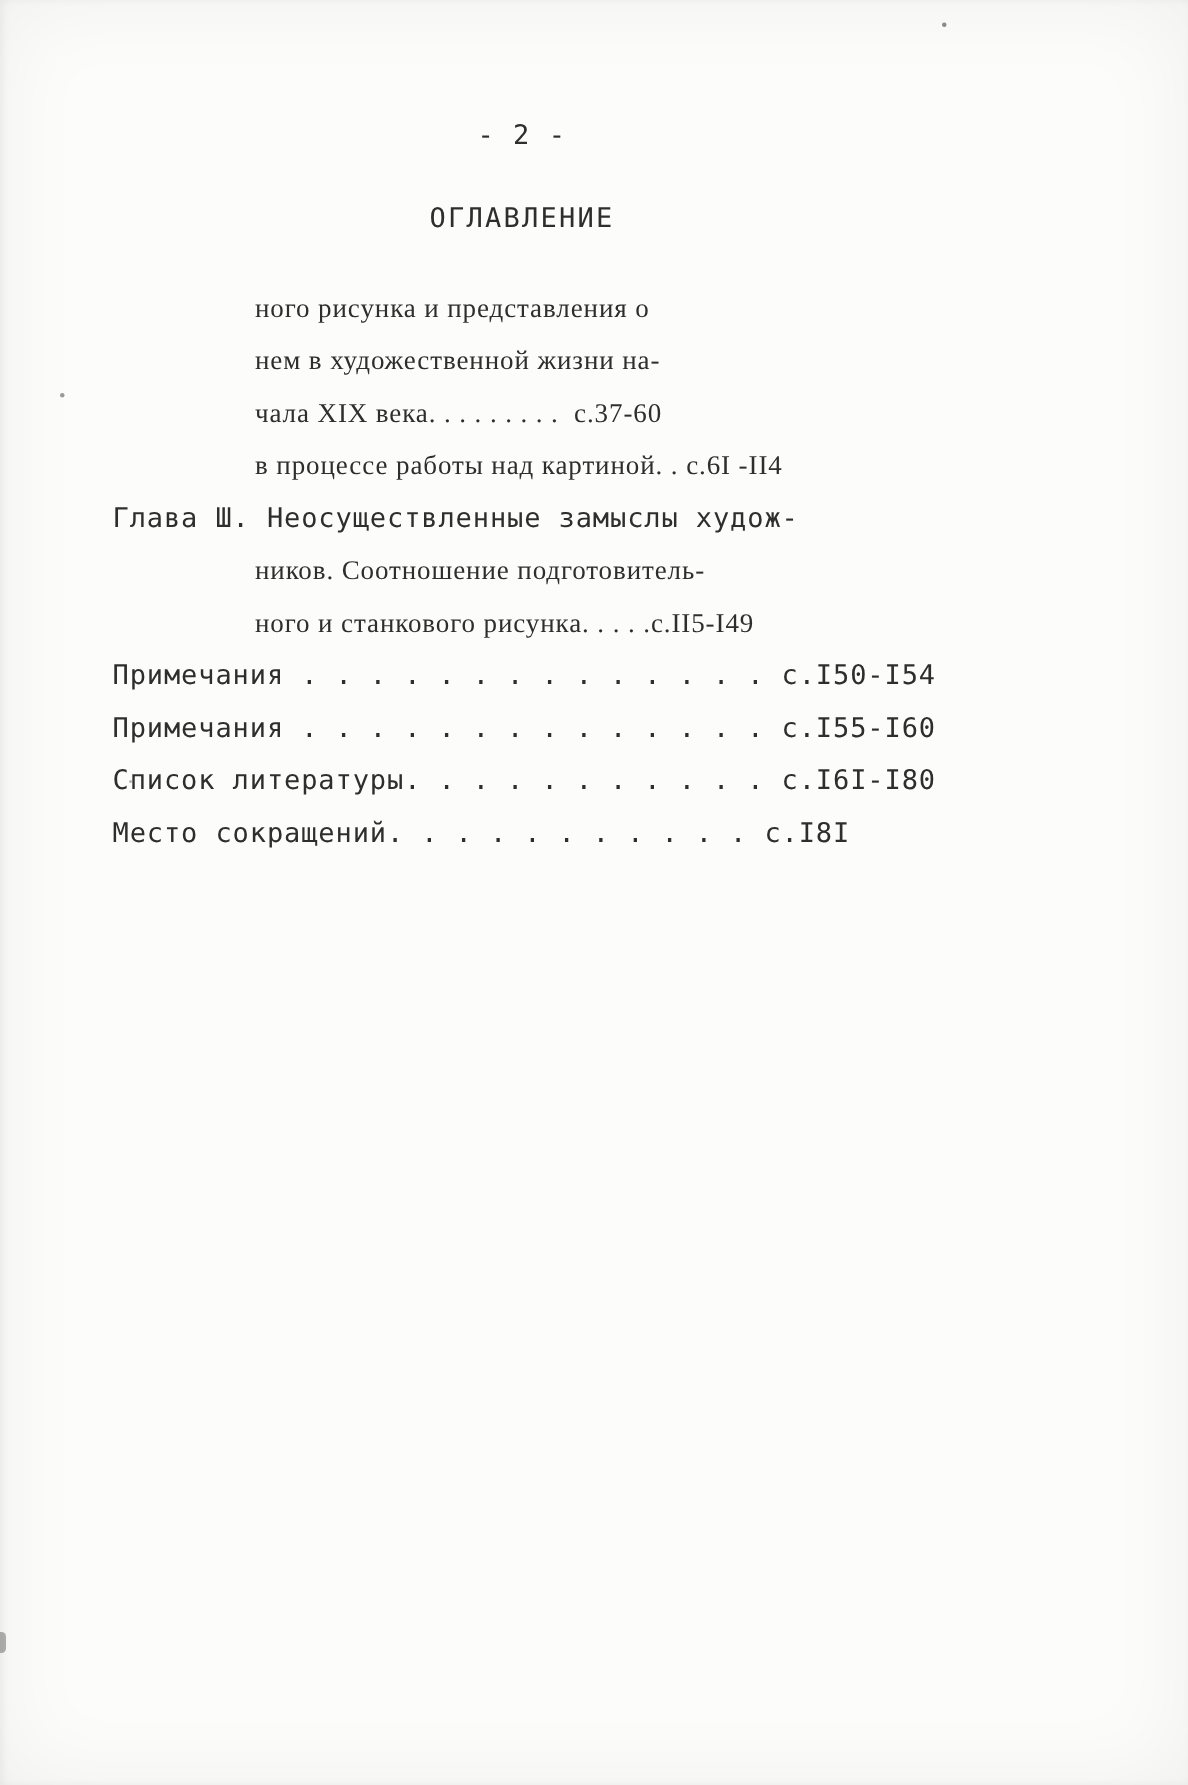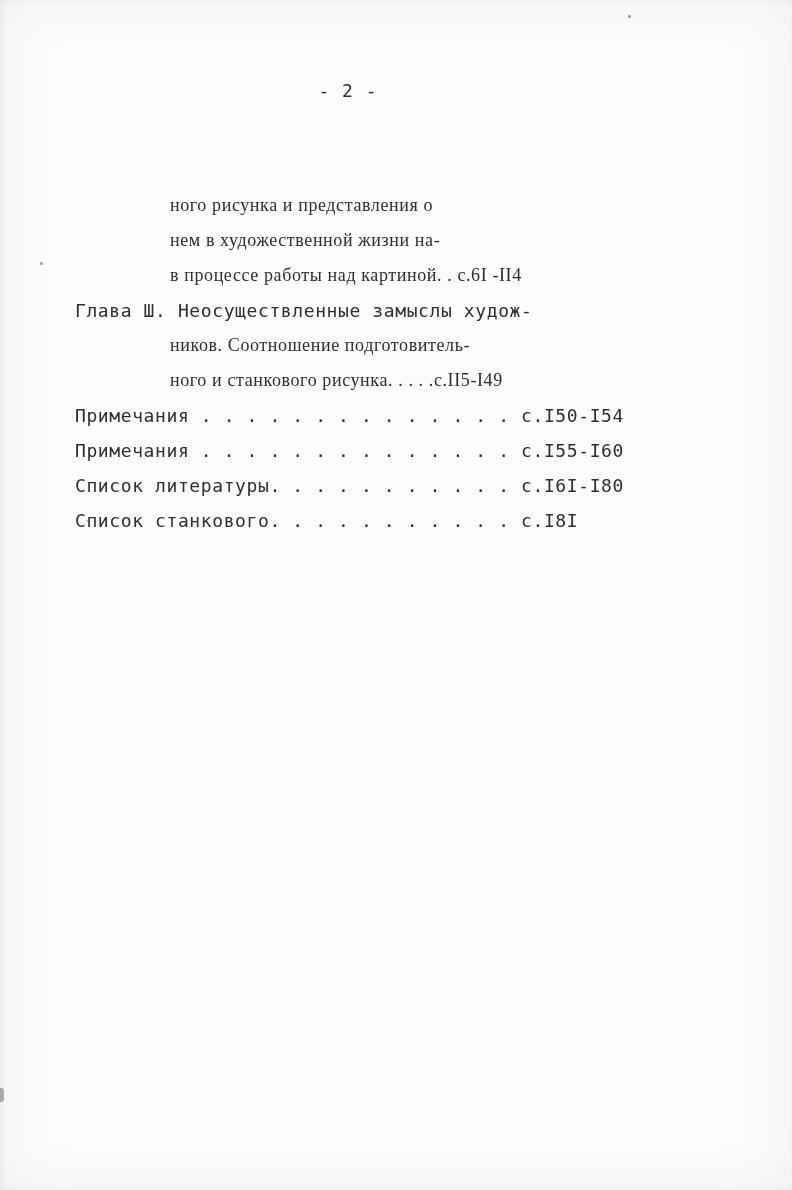--- a/index.html
+++ b/index.html
@@ -73,31 +73,33 @@
     opacity: 0.55;
     border-radius: 0 3px 3px 0;
   }
 </style>
 </head>
 <body>
 
 <div class="page">
   <div class="pagenum">- 2 -</div>
 
+  <div class="title">ОГЛАВЛЕНИЕ</div>
 
   <div class="toc">
       <div class="line cont">ного рисунка и представления о</div>
       <div class="line cont">нем в художественной жизни на-</div>
+      <div class="line cont">чала XIX века. . . . . . . . .  с.37-60</div>
       <div class="line cont">в процессе работы над картиной. . с.6I -II4</div>
       <div class="line">Глава Ш. Неосуществленные замыслы худож-</div>
       <div class="line cont">ников. Соотношение подготовитель-</div>
       <div class="line cont">ного и станкового рисунка. . . . .с.II5-I49</div>
       <div class="line">Примечания . . . . . . . . . . . . . . с.I50-I54</div>
       <div class="line">Примечания . . . . . . . . . . . . . . с.I55-I60</div>
       <div class="line">Список литературы. . . . . . . . . . . с.I6I-I80</div>
-      <div class="line">Список станкового. . . . . . . . . . . с.I8I</div>
+      <div class="line">Место сокращений. . . . . . . . . . . с.I8I</div>
     </div>
 
   <div class="speck s1"></div>
   <div class="speck s2"></div>
   <div class="speck s3"></div>
   <div class="edge-smudge"></div>
 </div>
 
 </body></html>

